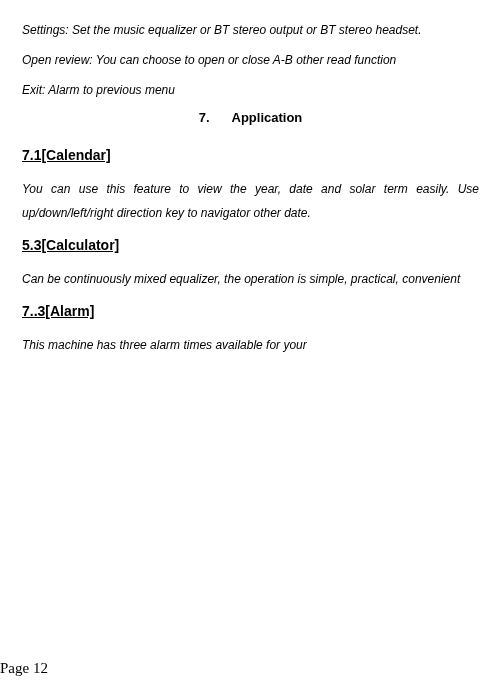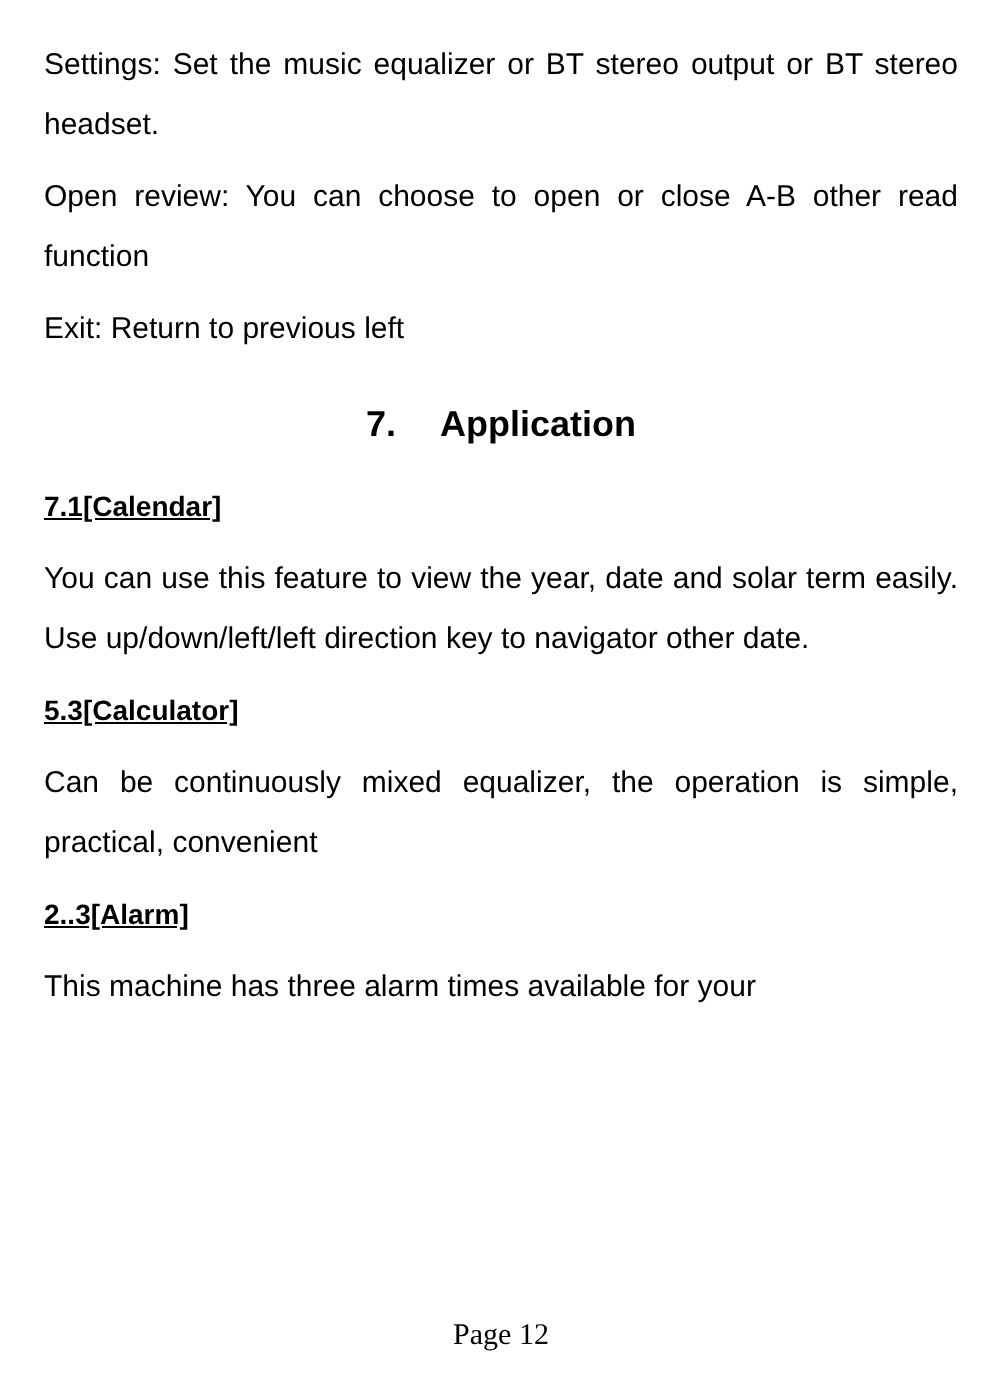--- a/index.html
+++ b/index.html
@@ -10,69 +10,69 @@
     body {
       width: 501px;
       height: 687px;
       background: #ffffff;
       font-family: Arial, Helvetica, sans-serif;
       color: #000000;
       padding: 18px 22px 10px 22px;
       position: relative;
     }
     .para {
-      font-size: 15px;
+      font-size: 12px;
       line-height: 2.0;
       text-align: justify;
       margin-bottom: 6px;
+      font-style: italic;
     }
     .para.tight {
       margin-bottom: 3px;
     }
     .section-heading {
-      font-size: 18px;
+      font-size: 13px;
       font-weight: bold;
       text-align: center;
-      margin-top: 22px;
+      margin-top: 8px;
       margin-bottom: 22px;
     }
     .section-heading .num {
       display: inline-block;
       margin-right: 22px;
     }
     .sub-heading {
       font-size: 14px;
       font-weight: bold;
       margin-top: 12px;
       margin-bottom: 14px;
       text-decoration: underline;
     }
     .page-footer {
       position: absolute;
       bottom: 10px;
       left: 0;
       right: 0;
-      text-align: center;
       font-family: "Times New Roman", Times, serif;
       font-size: 15px;
     }
   </style>
 </head>
 <body>
 
 <p class="para">Settings: Set the music equalizer or BT stereo output or BT stereo headset.</p>
 <p class="para">Open review: You can choose to open or close A-B other read function</p>
-<p class="para">Exit: Return to previous left</p>
+<p class="para">Exit: Alarm to previous menu</p>
 
 <div class="section-heading">
   <span class="num">7.</span><span>Application</span>
 </div>
 
 <div class="sub-heading">7.1[Calendar]</div>
-<p class="para">You can use this feature to view the year, date and solar term easily. Use up/down/left/left direction key to navigator other date.</p>
+<p class="para">You can use this feature to view the year, date and solar term easily. Use up/down/left/right direction key to navigator other date.</p>
 
 <div class="sub-heading">5.3[Calculator]</div>
 <p class="para">Can be continuously mixed equalizer, the operation is simple, practical, convenient</p>
 
-<div class="sub-heading">2..3[Alarm]</div>
+<div class="sub-heading">7..3[Alarm]</div>
 <p class="para tight">This machine has three alarm times available for your</p>
 
 <div class="page-footer">Page 12</div>
 
 </body></html>

